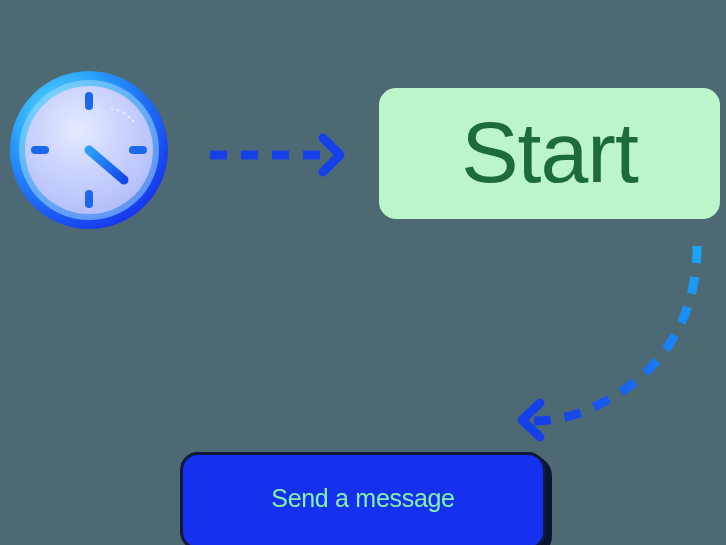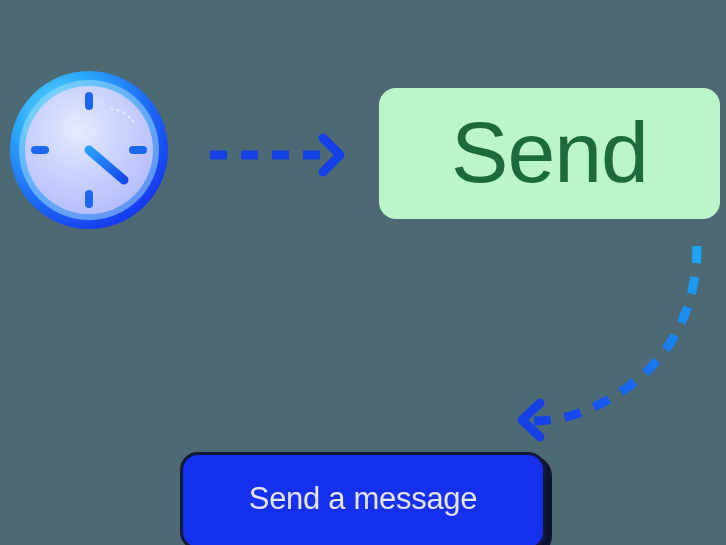--- a/index.html
+++ b/index.html
@@ -77,23 +77,23 @@
     border-radius: 18px;
     border: 3px solid #121a3a;
     box-sizing: border-box;
     display: flex;
     align-items: center;
     justify-content: center;
     padding-bottom: 6px;
   }
   .send-label {
     font-family: "Liberation Sans", sans-serif;
-    font-size: 31px;
+    font-size: 25px;
     font-weight: 400;
-    color: #e5e5e5;
+    color: #86efac;
     letter-spacing: -0.3px;
     white-space: nowrap;
     line-height: 1;
   }
 
   
   .arrow-layer {
     position: absolute;
     left: 0;
     top: 0;
@@ -145,21 +145,21 @@
       <rect x="121" y="78" width="18" height="8" rx="4" fill="#1b68ee"></rect>
       <rect x="77" y="122" width="8" height="18" rx="4" fill="#1b68ee"></rect>
       <rect x="23" y="78" width="18" height="8" rx="4" fill="#1b68ee"></rect>
 
       <line x1="81" y1="82" x2="81" y2="40" stroke="url(#handGrad)" stroke-width="9" stroke-linecap="round"></line>
       <line x1="81" y1="82" x2="116" y2="112" stroke="url(#handGrad)" stroke-width="9" stroke-linecap="round"></line>
     </svg>
   </div>
 
   <div class="start-btn">
-    <span class="start-label">Send</span>
+    <span class="start-label">Start</span>
   </div>
 
   <div class="send-shadow"></div>
   <div class="send-btn">
     <span class="send-label">Send a message</span>
   </div>
 
   <svg class="arrow-layer" viewBox="0 0 726 545" xmlns="http://www.w3.org/2000/svg" aria-hidden="true">
     <defs>
       <linearGradient id="curveGrad" x1="1" y1="0" x2="0.1" y2="1">

